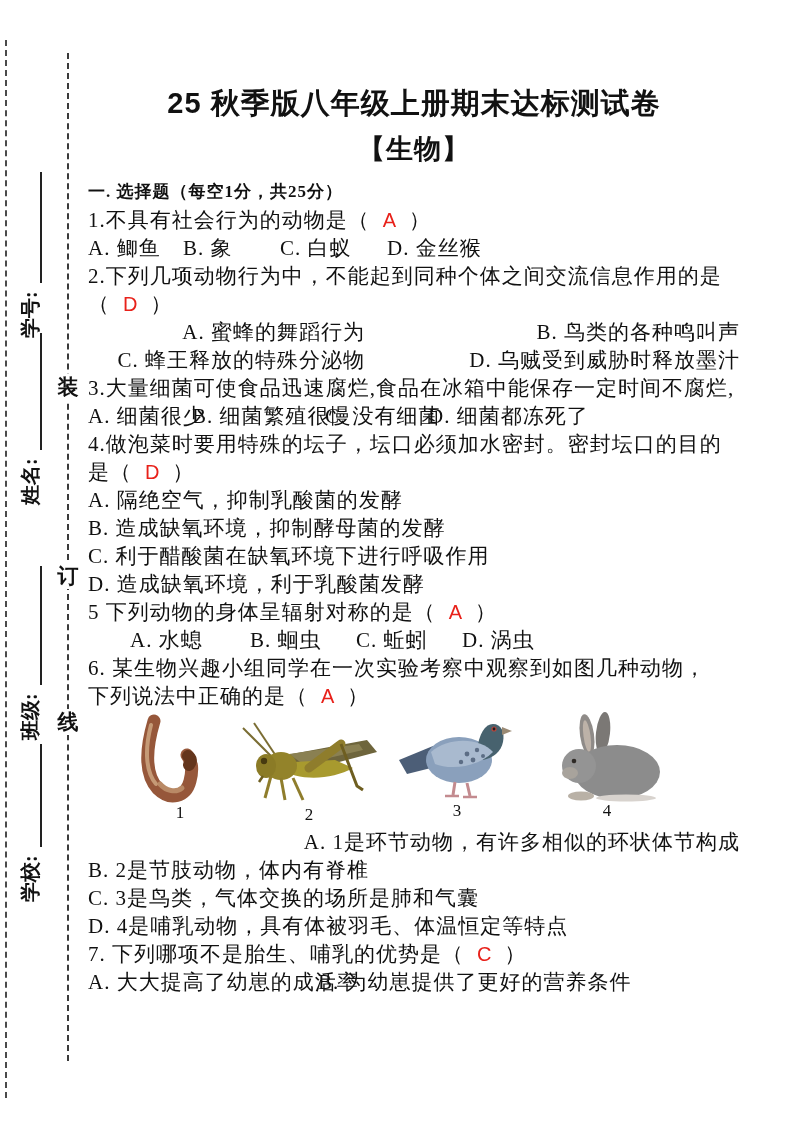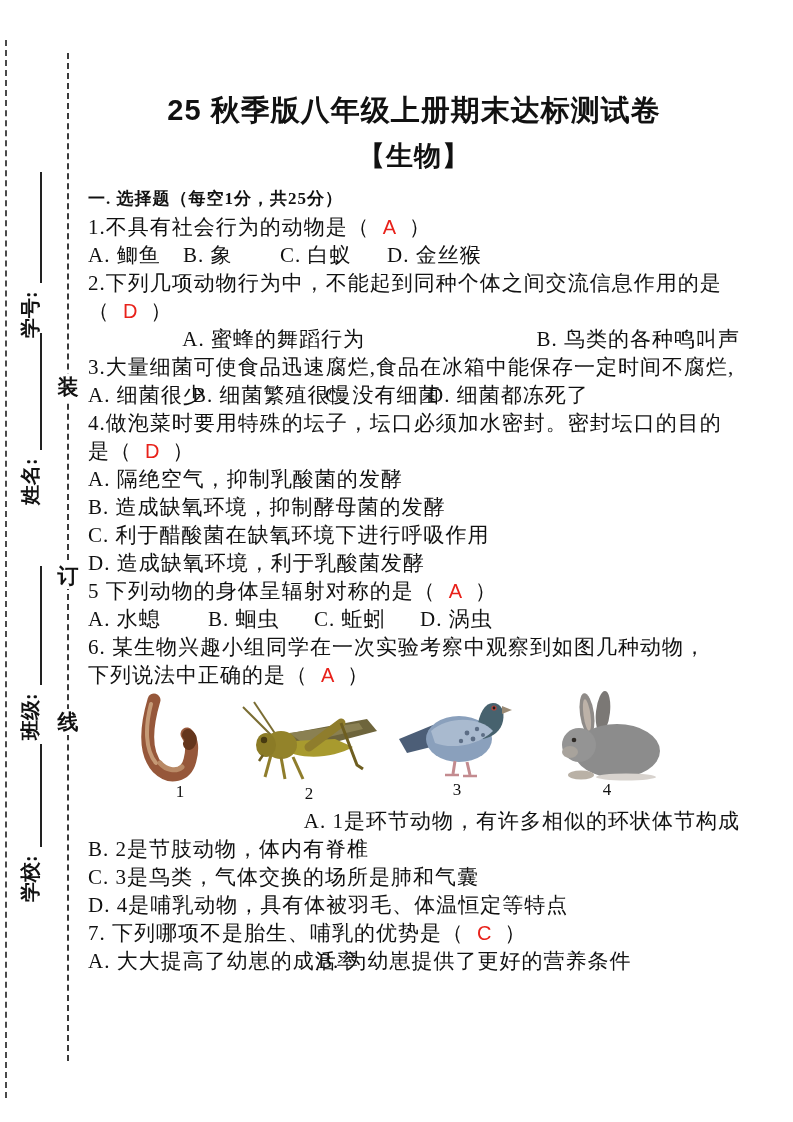--- a/index.html
+++ b/index.html
@@ -18,35 +18,35 @@
   .mfield { position:absolute; left:16px; height:26px; transform:rotate(-90deg);
             transform-origin:0 0; display:flex; align-items:flex-end; gap:8px;
             font-size:20px; font-weight:bold; }
   .mfield .mlabel { white-space:nowrap; line-height:24px; }
   .mfield .mline  { flex:1; height:18px; border-bottom:2px solid #222; }
   .f-sid { top:338px; width:166px; }
   .f-name { top:505px; width:172px; }
   .f-class { top:740px; width:174px; }
   .f-school { top:902px; width:158px; }
 
-  .content { position:absolute; left:88px; top:85px; width:652px; }
+  .content { position:absolute; left:88px; top:78px; width:652px; }
   .title   { text-align:center; font-size:29px; font-weight:bold; line-height:38px;
              margin-top:6px; font-family:"Liberation Sans", sans-serif; letter-spacing:1px; }
   .subject { text-align:center; font-size:27px; font-weight:bold; line-height:38px;
              margin-top:8px; letter-spacing:1px; }
   .sec     { font-size:17px; font-weight:bold; line-height:28px; margin-top:10px; letter-spacing:1px; }
 
   .tline { font-size:21px; line-height:28px; height:28px; white-space:nowrap; letter-spacing:1px; }
   .ans   { color:#e8211a; font-family:"Liberation Sans", sans-serif; font-size:20px;
            padding:0 13px; letter-spacing:0; }
   .grid  { display:grid; }
   .g-q1 { grid-template-columns:95px 97px 107px auto; }
   .g-q2 { grid-template-columns:277px auto;text-align:right; }
   .g-q3 { grid-template-columns:104px 133px 103px auto; }
-  .g-q5 { grid-template-columns:120px 106px 106px auto; }
+  .g-q5 { grid-template-columns:120px 106px 106px auto;margin-left:42px; }
   .g-q7 { grid-template-columns:230px auto; }
 
   .figures { position:relative; height:112px; margin-top:0; }
   .fig { position:absolute; text-align:center; }
   .fig svg { display:block; margin:0 auto; }
   .fignum { font-size:17px; line-height:18px; color:#111; letter-spacing:0; }
   .fig-worm { left:42px; top:4px; width:100px; }
   .fig-hopper { left:150px; top:8px; width:142px; }
   .fig-pigeon { left:308px; top:0; width:122px; }
   .fig-rabbit { left:462px; top:2px; width:114px; }
@@ -93,20 +93,24 @@
       <span>B. 象</span>
       <span>C. 白蚁</span>
       <span>D. 金丝猴</span>
     </div>
 
     <div class="tline">2.下列几项动物行为中，不能起到同种个体之间交流信息作用的是</div>
     <div class="tline"><span>（</span><span class="ans">D</span><span>）</span></div>
     <div class="tline grid g-q2">
       <span>A. 蜜蜂的舞蹈行为</span>
       <span>B. 鸟类的各种鸣叫声</span>
+    </div>
+    <div class="tline grid g-q2">
+      <span>C. 蜂王释放的特殊分泌物</span>
+      <span>D. 乌贼受到威胁时释放墨汁</span>
     </div>
 
     <div class="tline">3.大量细菌可使食品迅速腐烂,食品在冰箱中能保存一定时间不腐烂,</div>
     <div class="tline grid g-q3">
       <span>A. 细菌很少</span>
       <span>B. 细菌繁殖很慢</span>
       <span>C. 没有细菌</span>
       <span>D. 细菌都冻死了</span>
     </div>
 

